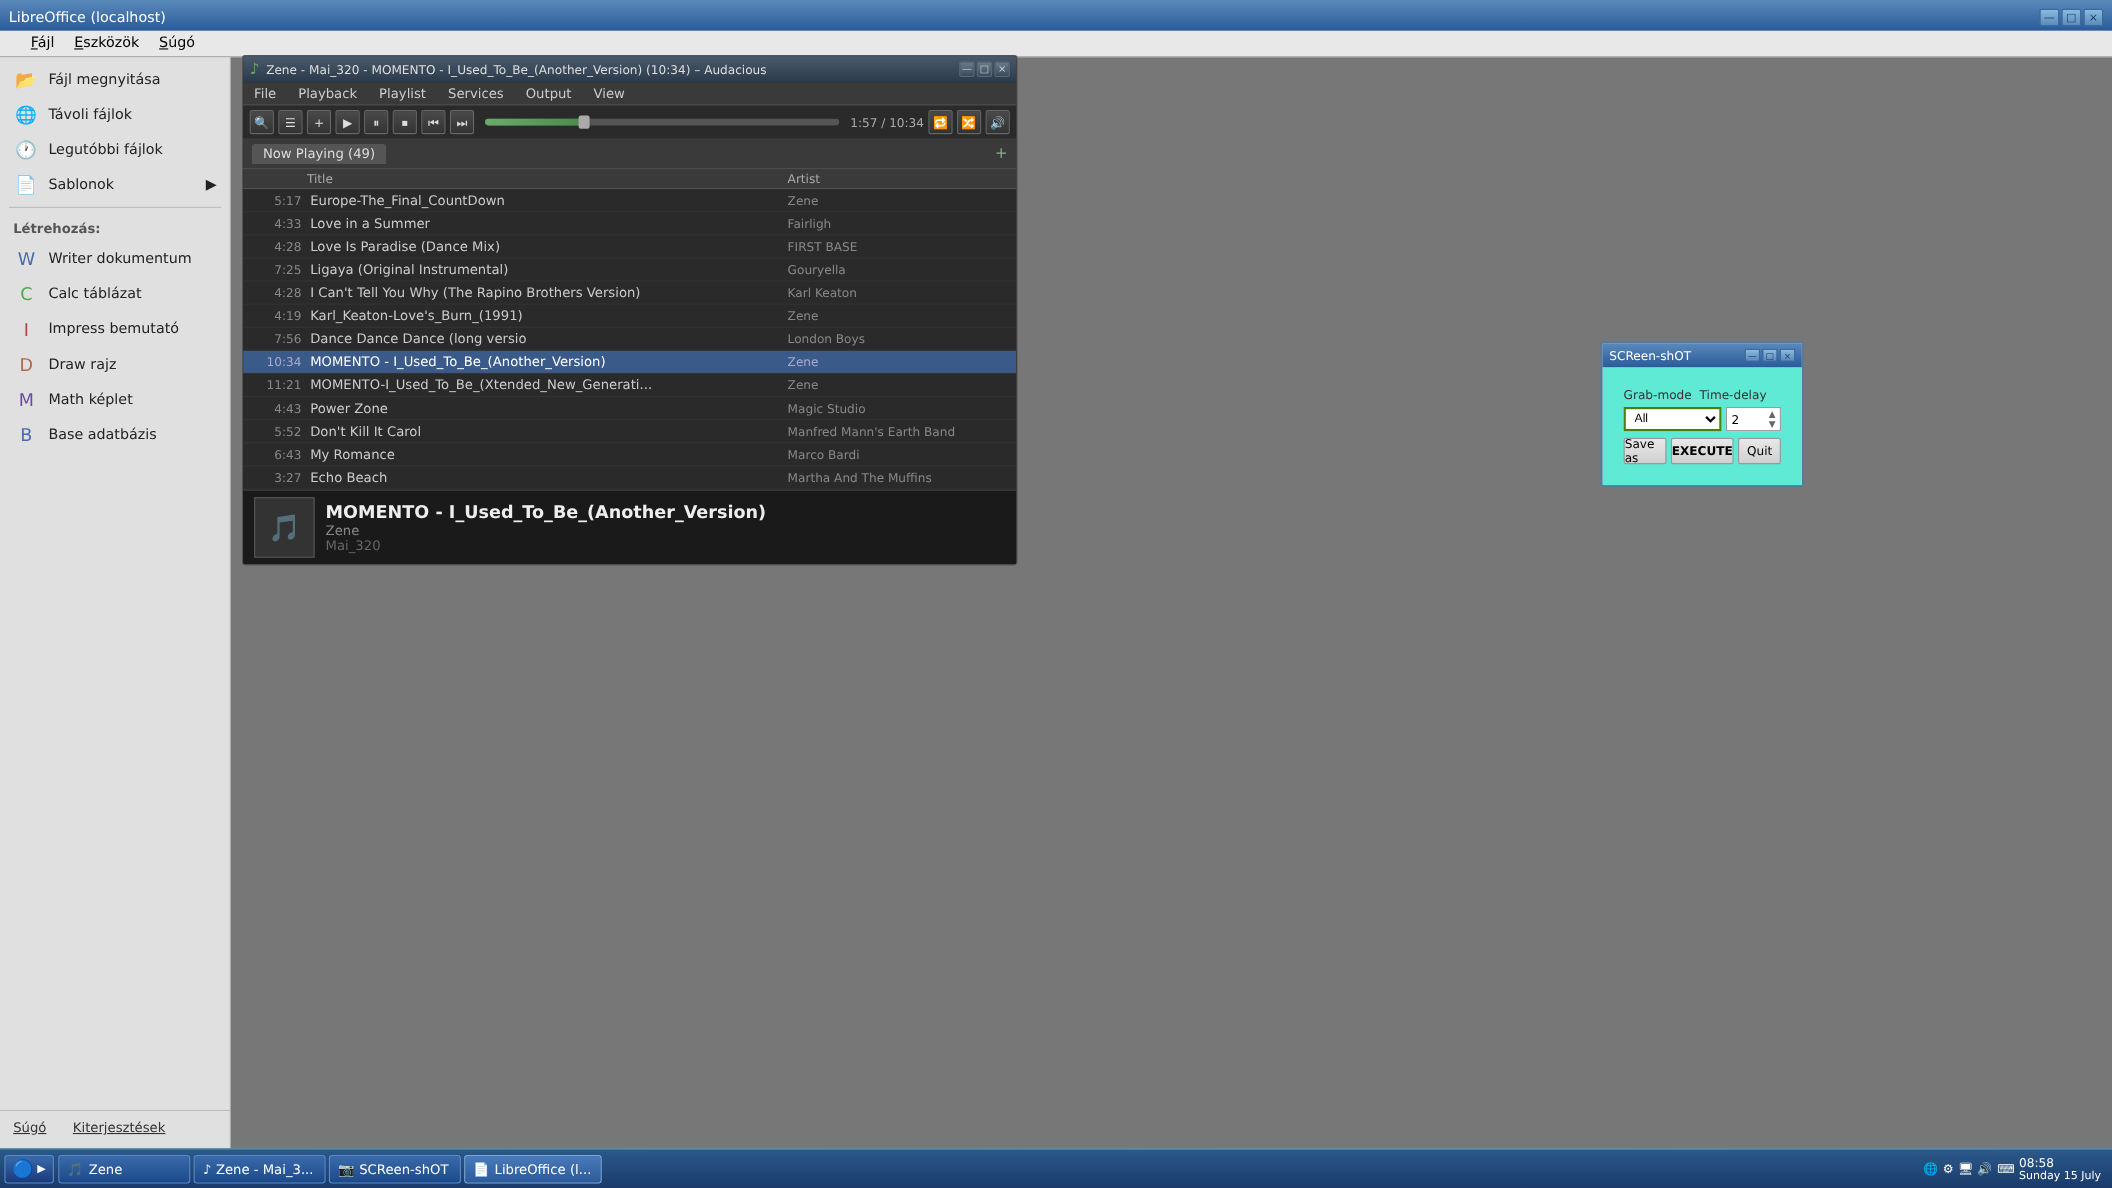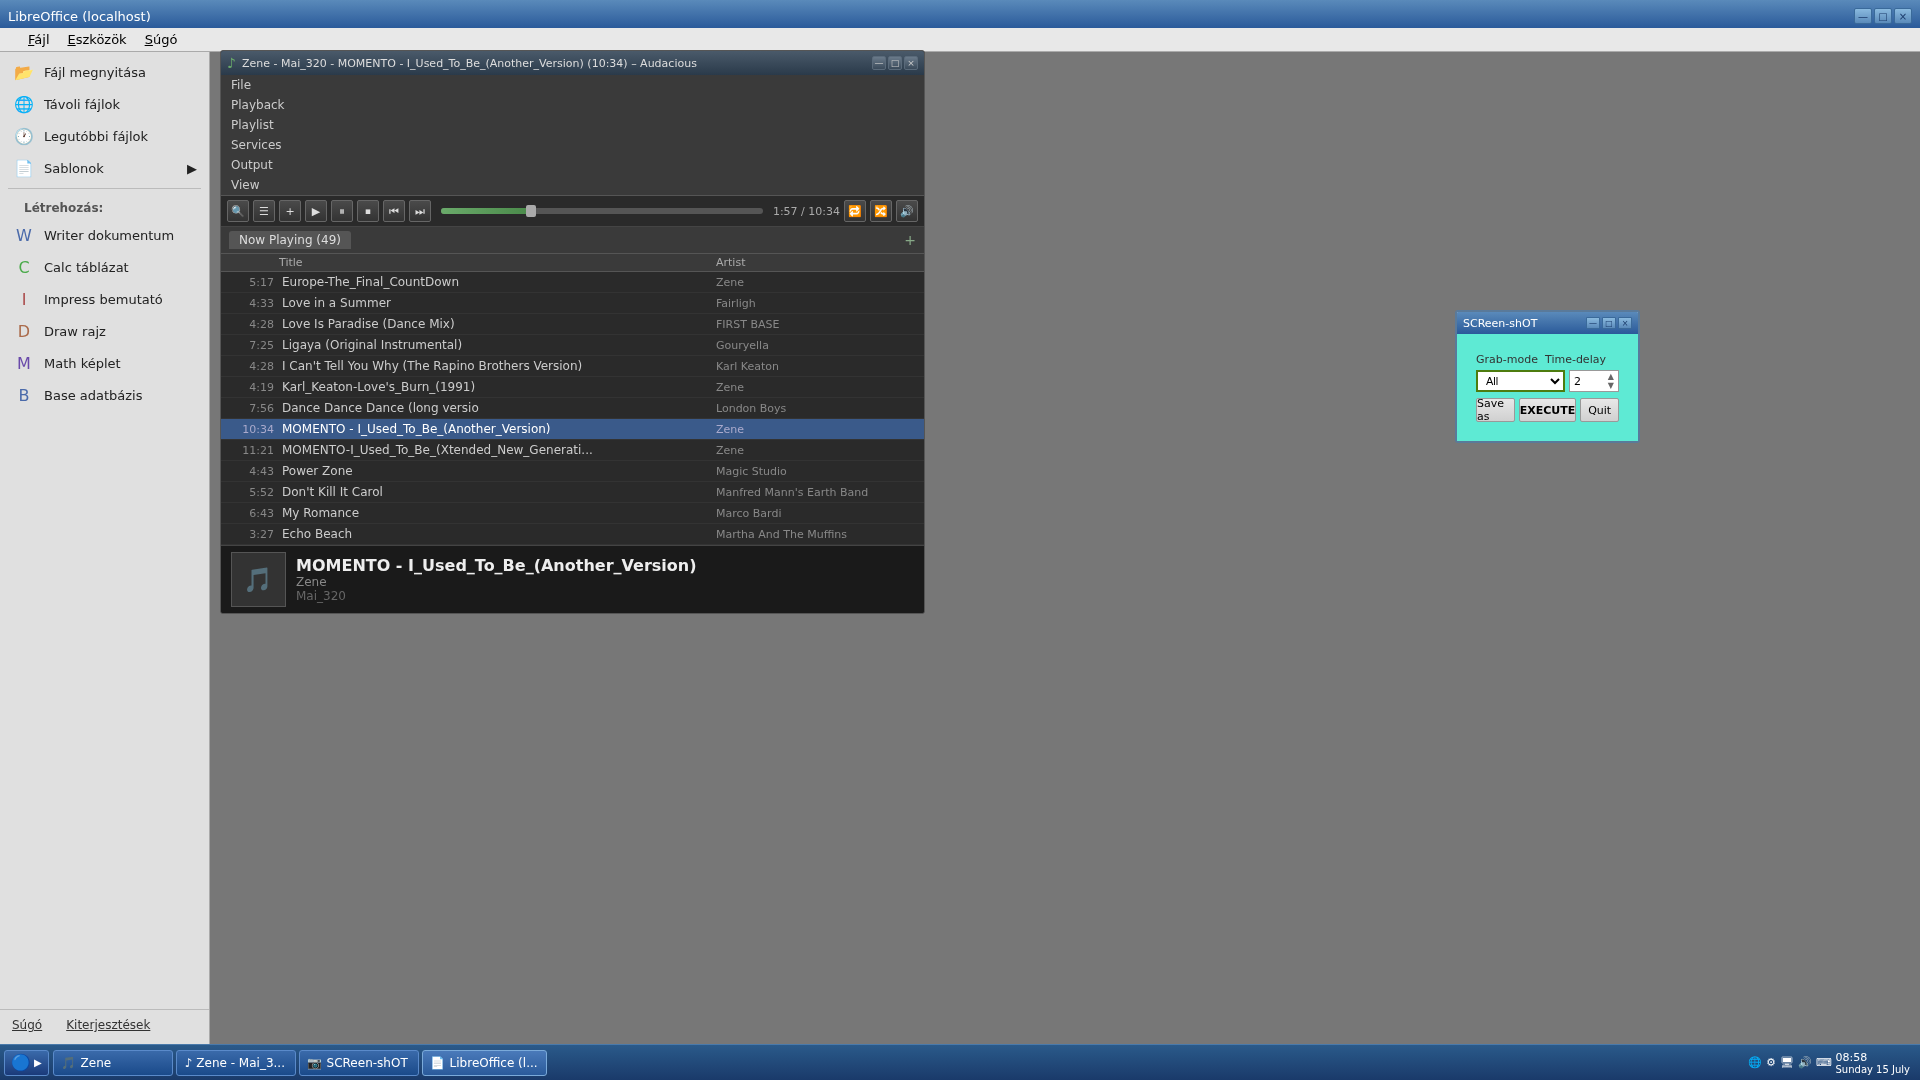--- a/index.html
+++ b/index.html
@@ -183,21 +183,21 @@
     .lo-sidebar-icon {
       width: 24px;
       height: 20px;
       display: flex;
       align-items: center;
       justify-content: center;
       font-size: 16px;
     }
 
     .lo-section-label {
-      padding: 8px 24px 4px;
+      padding: 8px 12px 4px;
       font-size: 12px;
       color: #555;
       font-weight: bold;
     }
 
     .lo-separator {
       height: 1px;
       background: #bbb;
       margin: 4px 8px;
     }
@@ -277,21 +277,20 @@
       justify-content: center;
       font-size: 9px;
       cursor: pointer;
       color: #ccc;
     }
 
     .aud-menubar {
       background: #3a3a3a;
       display: flex;
       border-bottom: 1px solid #555;
-      flex-direction: column;
     }
 
     .aud-menu-item {
       padding: 3px 10px;
       color: #ccc;
       font-size: 12px;
       cursor: pointer;
     }
 
     .aud-toolbar {

